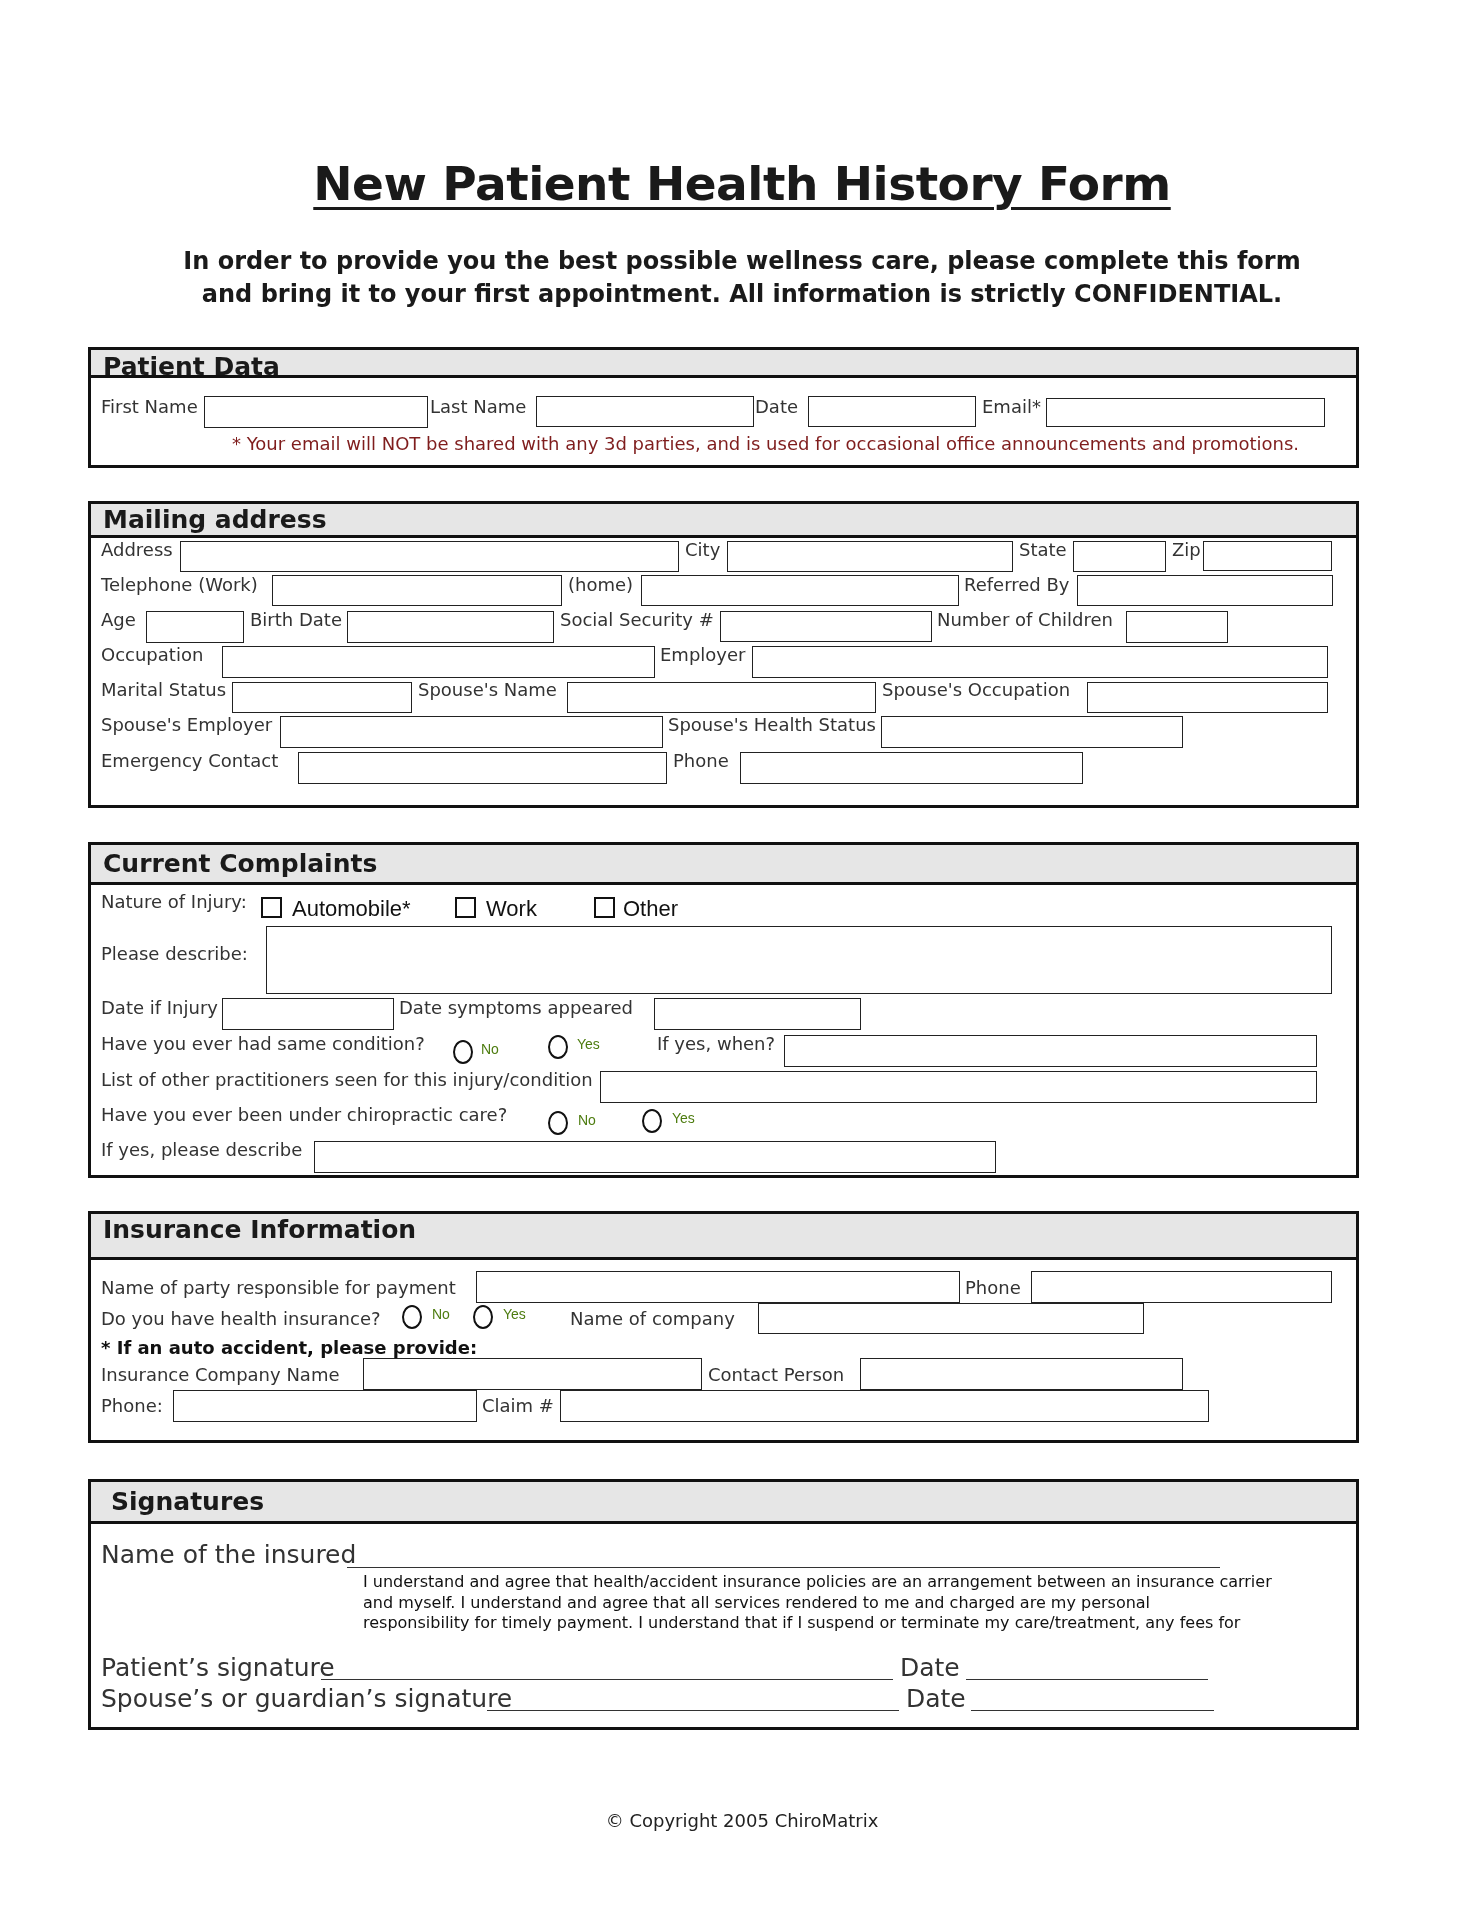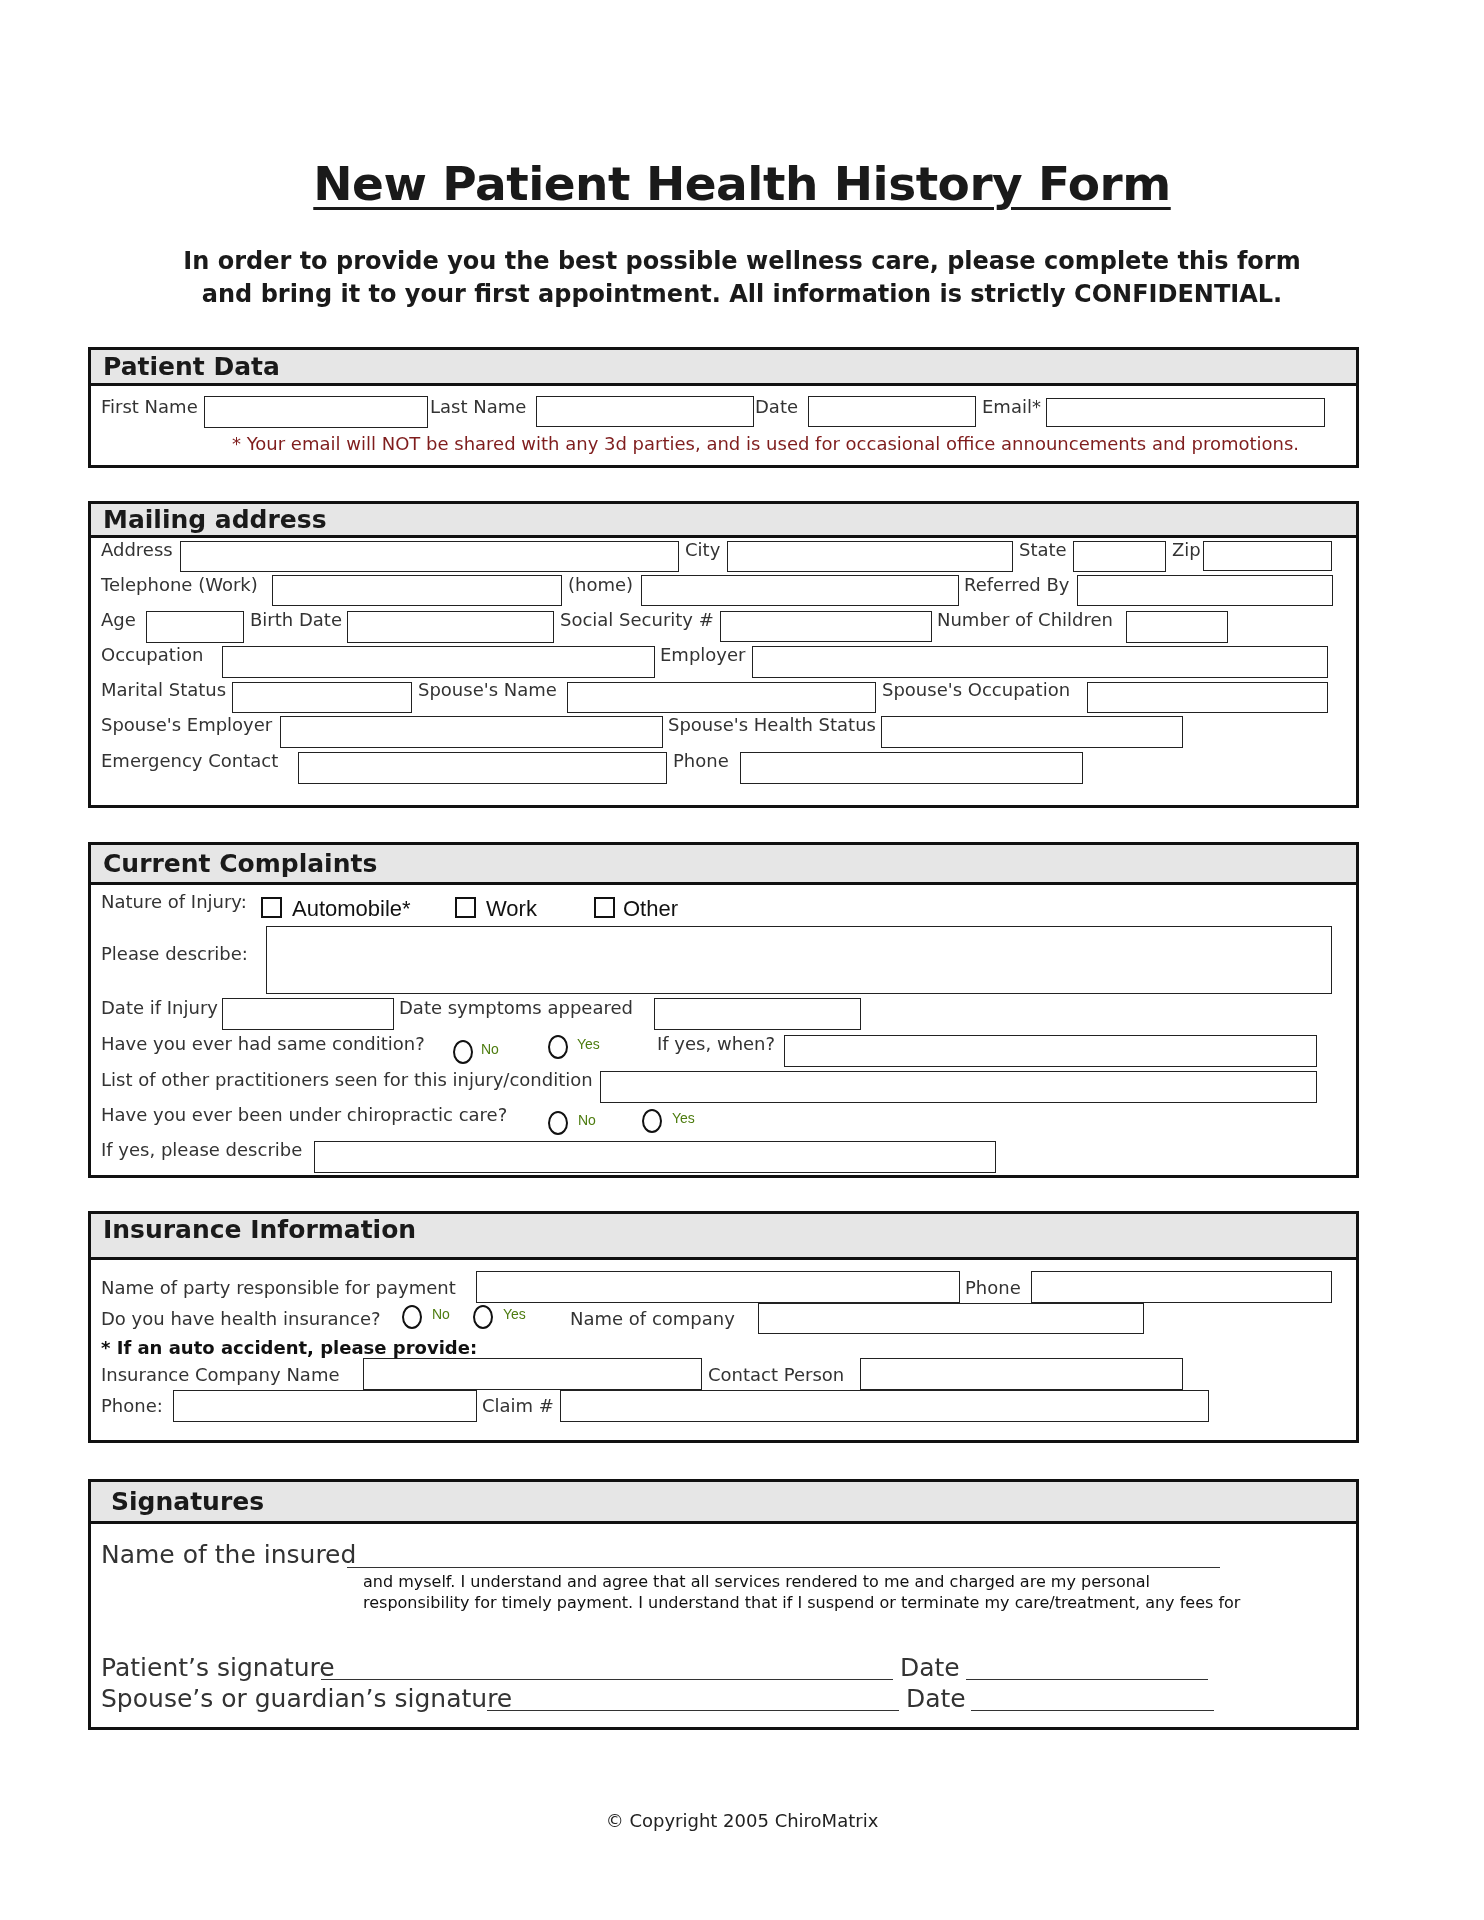--- a/index.html
+++ b/index.html
@@ -29,21 +29,21 @@
   .copyright { position:absolute; left:0; width:1484px; top:1810px; text-align:center; font-size:18px; color:#222; }
 </style>
 </head>
 <body>
 
 <div class="abs title"><span>New Patient Health History Form</span></div>
 <div class="abs subtitle" style="top:247px;">In order to provide you the best possible wellness care, please complete this form</div>
 <div class="abs subtitle" style="top:280px;">and bring it to your first appointment. All information is strictly CONFIDENTIAL.</div>
 
 <div class="section" style="top:347px; height:121px;">
-  <div class="section-header" style="height:36px; line-height:33px;">Patient Data</div>
+  <div class="section-header" style="height:28px; line-height:33px;">Patient Data</div>
 </div>
 <div class="lbl" style="left:101px; top:398px;">First Name</div>
 <div class="field" style="left:204px; top:396px; width:224px; height:32px;"></div>
 <div class="lbl" style="left:430px; top:398px;">Last Name</div>
 <div class="field" style="left:536px; top:396px; width:218px; height:31px;"></div>
 <div class="lbl" style="left:755px; top:398px;">Date</div>
 <div class="field" style="left:808px; top:396px; width:168px; height:31px;"></div>
 <div class="lbl" style="left:982px; top:398px;">Email*</div>
 <div class="field" style="left:1046px; top:398px; width:279px; height:29px;"></div>
 <div class="note" style="left:232px; top:433px;">* Your email will NOT be shared with any 3d parties, and is used  for occasional office announcements and promotions.</div>
@@ -166,20 +166,21 @@
 <div class="lbl" style="left:482px; top:1397px;">Claim #</div>
 <div class="field" style="left:560px; top:1390px; width:649px; height:32px;"></div>
 
 <div class="section" style="top:1479px; height:251px;">
   <div class="section-header" style="height:42px; line-height:40px;padding-left:20px;">Signatures</div>
 </div>
 <div class="sig-lbl" style="left:101px; top:1540px;">Name of the insured</div>
 <div class="sig-line" style="left:347px; top:1567px; width:873px;"></div>
 
 <div class="legal">
+  <div>I understand and agree that health/accident insurance policies are an arrangement between an insurance carrier</div>
   <div>and myself. I understand and agree that all services rendered to me and charged are my personal</div>
   <div>responsibility for timely payment. I understand that if I suspend or terminate my care/treatment, any fees for</div>
 </div>
 
 <div class="sig-lbl" style="left:101px; top:1653px;">Patient’s signature</div>
 <div class="sig-line" style="left:321px; top:1679px; width:572px;"></div>
 <div class="sig-lbl" style="left:900px; top:1653px;">Date</div>
 <div class="sig-line" style="left:966px; top:1679px; width:242px;"></div>
 
 <div class="sig-lbl" style="left:101px; top:1684px;">Spouse’s or guardian’s signature</div>

